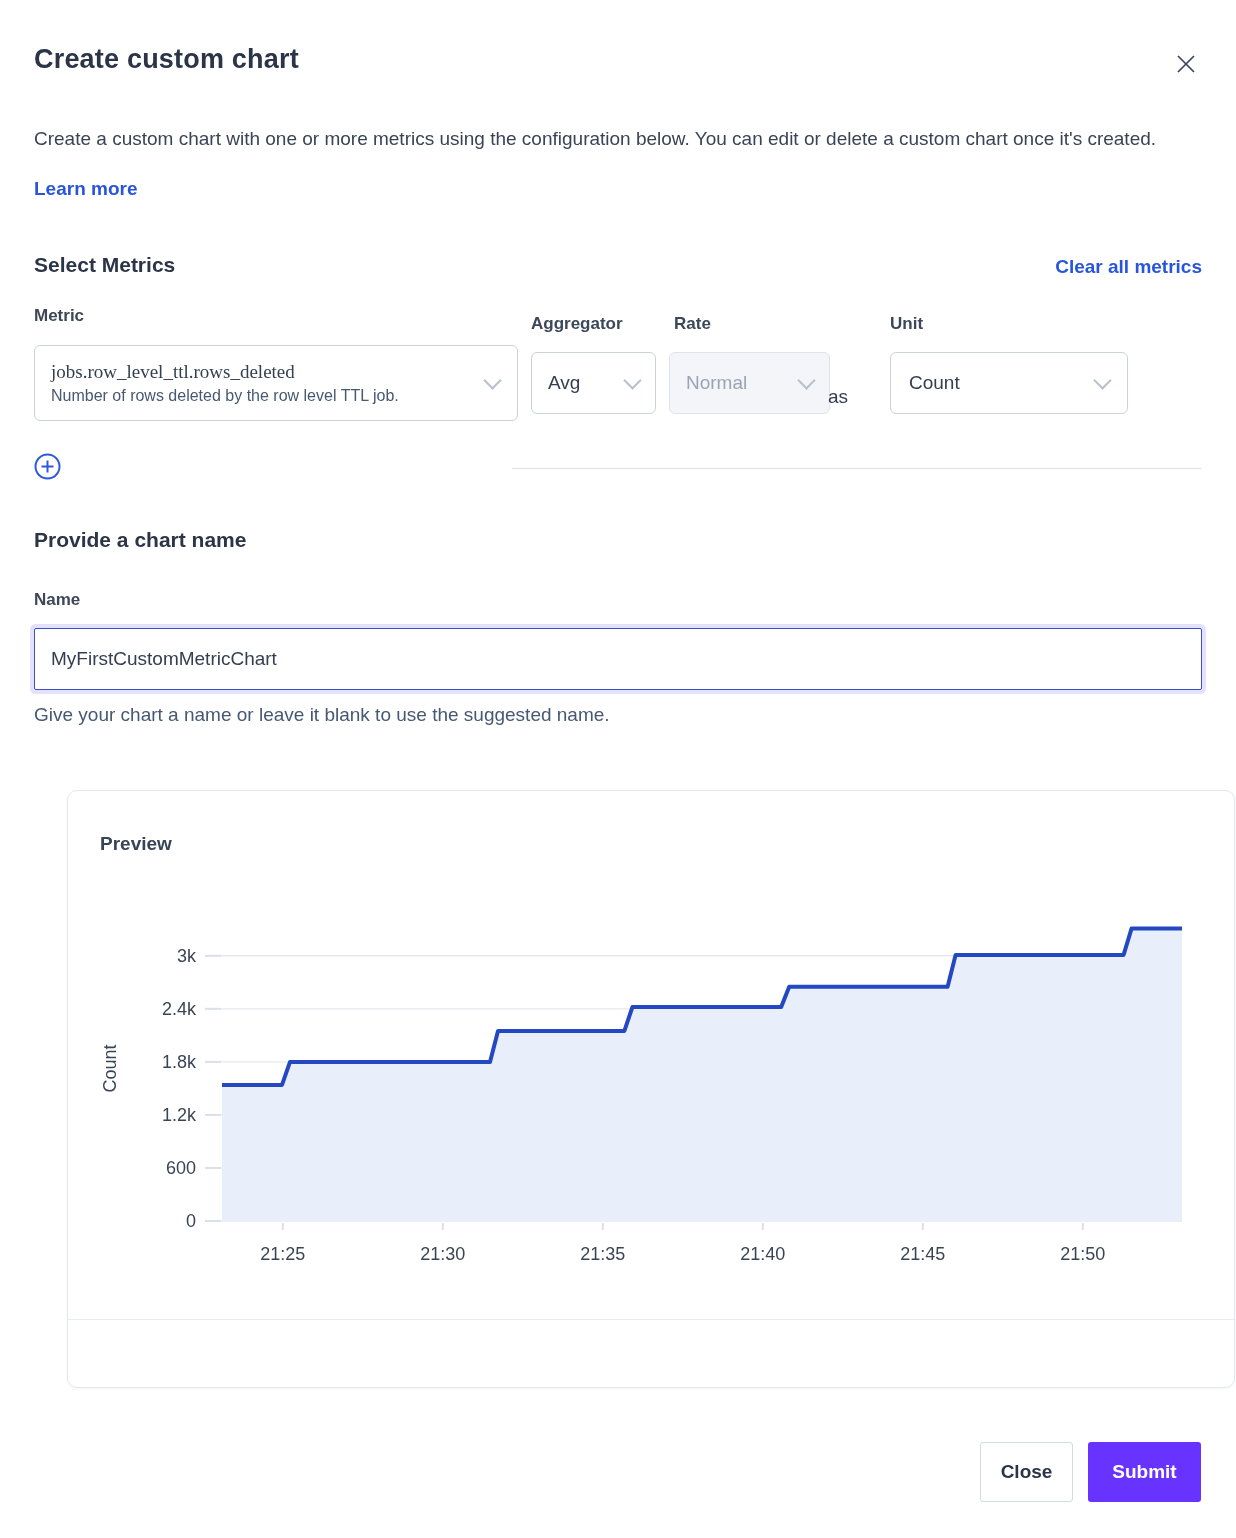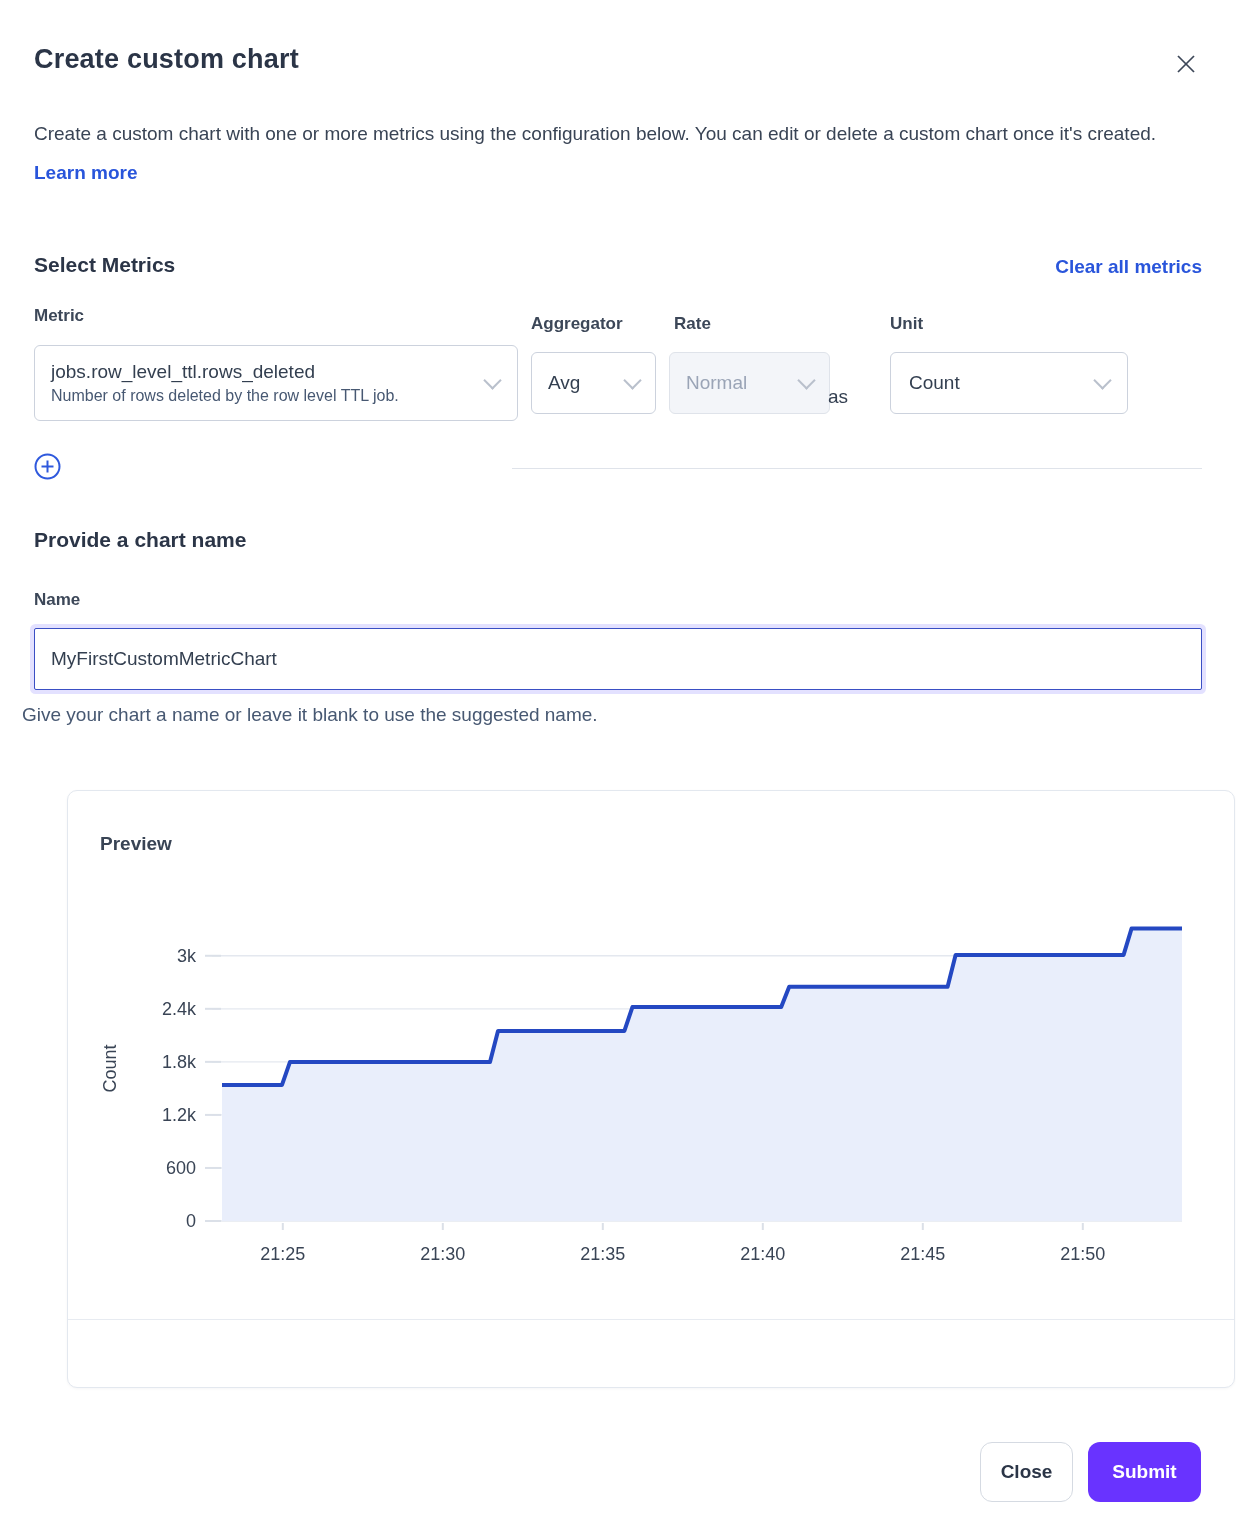--- a/index.html
+++ b/index.html
@@ -2,48 +2,48 @@
 <html><head>
 <meta charset="utf-8">
 <style>
   html,body{margin:0;padding:0;background:#fff;}
   .page{position:relative;width:1236px;height:1538px;background:#ffffff;
         font-family:"Liberation Sans",sans-serif;color:#394455;overflow:hidden;}
   .abs{position:absolute;box-sizing:border-box;}
   .modal-title{font-size:27px;font-weight:700;color:#2b3547;letter-spacing:.2px;}
   .close-btn{width:36px;height:36px;display:flex;align-items:center;justify-content:center;
              background:none;border:none;cursor:pointer;padding:0;}
-  .desc{font-size:19px;line-height:39px;color:#394455;}
+  .desc{font-size:19px;line-height:50px;color:#394455;}
   .link{color:#2955db;font-weight:700;text-decoration:none;cursor:pointer;}
   .section-h{font-size:21px;font-weight:700;color:#2b3547;}
   .field-label{font-size:17px;font-weight:700;color:#3c4758;}
   .select{background:#fff;border:1px solid #ccd2dd;border-radius:6px;cursor:pointer;
           display:flex;align-items:center;}
   .select .chev{width:11px;height:11px;border-right:2.5px solid #b9c0cc;border-bottom:2.5px solid #b9c0cc;
           transform:rotate(45deg);margin-top:-6px;}
   .select.disabled{background:#f3f5f9;border-color:#dfe3ea;cursor:default;}
   .sel-text{font-size:19px;color:#333f50;}
   .select.disabled .sel-text{color:#9aa4b6;}
-  .metric-main{font-size:19px;color:#333f50;line-height:26px;}
+  .metric-main{font-size:19px;color:#333f50;line-height:26px;font-family:Liberation Serif, serif;}
   .metric-desc{font-size:16px;color:#475872;line-height:22px;}
   .add-metric{display:flex;align-items:center;gap:13px;background:none;border:none;padding:0;cursor:pointer;}
   .add-metric-label{font-size:19px;font-weight:700;color:#2955db;}
   .hline{height:1px;background:#dfe3ea;}
   .name-input{width:1168px;height:62px;border:1.5px solid #3a4fc4;border-radius:2px;
           box-shadow:0 0 0 4px rgba(99,91,255,.18);font-family:"Liberation Sans",sans-serif;
           font-size:19px;color:#333f50;padding:0 16px;outline:none;}
   .helper{font-size:19px;color:#475872;}
   .card{width:1168px;height:598px;border:1px solid #e3e8ef;border-radius:10px;background:#fff;
         box-shadow:0 1px 3px rgba(16,30,55,.04);}
   .card-title{font-size:19px;font-weight:700;color:#394455;}
   .card-divider{border-top:1px solid #e7ebf1;width:100%;}
   .legend-row{display:flex;align-items:center;justify-content:center;gap:11px;width:100%;}
   .legend-swatch{width:21px;height:21px;border-radius:3px;}
   .legend-label{font-size:19px;color:#2b3547;}
-  .btn{height:60px;border-radius:12px;font-family:"Liberation Sans",sans-serif;font-size:19px;
+  .btn{height:60px;border-radius:3px;font-family:"Liberation Sans",sans-serif;font-size:19px;
        font-weight:700;cursor:pointer;display:flex;align-items:center;justify-content:center;}
   .btn-secondary{background:#fff;border:1px solid #d5dae2;color:#2b3547;width:93px;}
   .btn-primary{background:#6933ff;border:none;color:#fff;width:113px;}
   svg text{font-family:"Liberation Sans",sans-serif;}
 </style>
 </head>
 <body>
 
 <div class="page">
 
@@ -101,21 +101,21 @@
         <line x1="13.5" y1="7.5" x2="13.5" y2="19.5" stroke="#2f59dd" stroke-width="2"></line>
         <line x1="7.5" y1="13.5" x2="19.5" y2="13.5" stroke="#2f59dd" stroke-width="2"></line>
       </svg>
     </span>
   </button>
   <div class="abs hline" style="left:512px;top:468px;width:690px;"></div>
 
   <div class="abs section-h" style="left:34px;top:528px;">Provide a chart name</div>
   <div class="abs field-label" style="left:34px;top:590px;">Name</div>
   <input class="abs name-input" style="left: 34px; top: 628px;" type="text" value="MyFirstCustomMetricChart">
-  <div class="abs helper" style="left:22px;top:704px;">Give your chart a name or leave it blank to use the suggested name.</div>
+  <div class="abs helper" style="left:34px;top:704px;">Give your chart a name or leave it blank to use the suggested name.</div>
 
   <div class="abs card" style="left:34px;top:790px;margin-left:33px;">
     <div class="abs card-title" style="left:32px;top:42px;">Preview</div>
 
     <svg class="abs" style="left:32px;top:110px;" width="1104" height="368" viewBox="0 0 1104 368">
         <line x1="112" y1="320" x2="1082" y2="320" stroke="#e4e8ef" stroke-width="1.4"></line>
         <line x1="105" y1="320" x2="121" y2="320" stroke="#dbe0e8" stroke-width="2"></line>
         <text x="96" y="326" text-anchor="end" font-size="18" fill="#394455">0</text>
         <line x1="112" y1="266.95652173913044" x2="1082" y2="266.95652173913044" stroke="#e4e8ef" stroke-width="1.4"></line>
         <line x1="105" y1="266.95652173913044" x2="121" y2="266.95652173913044" stroke="#dbe0e8" stroke-width="2"></line>

